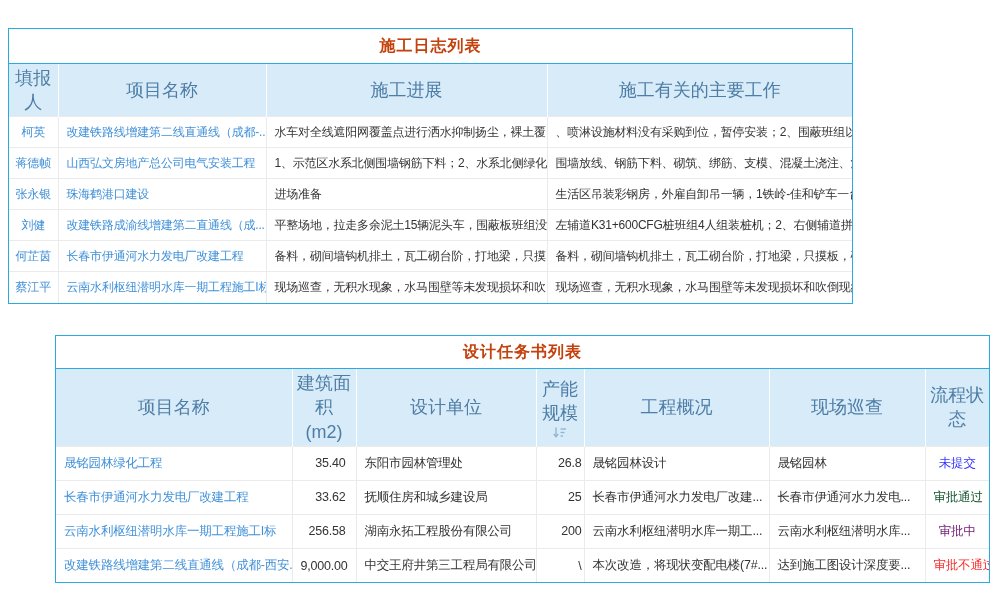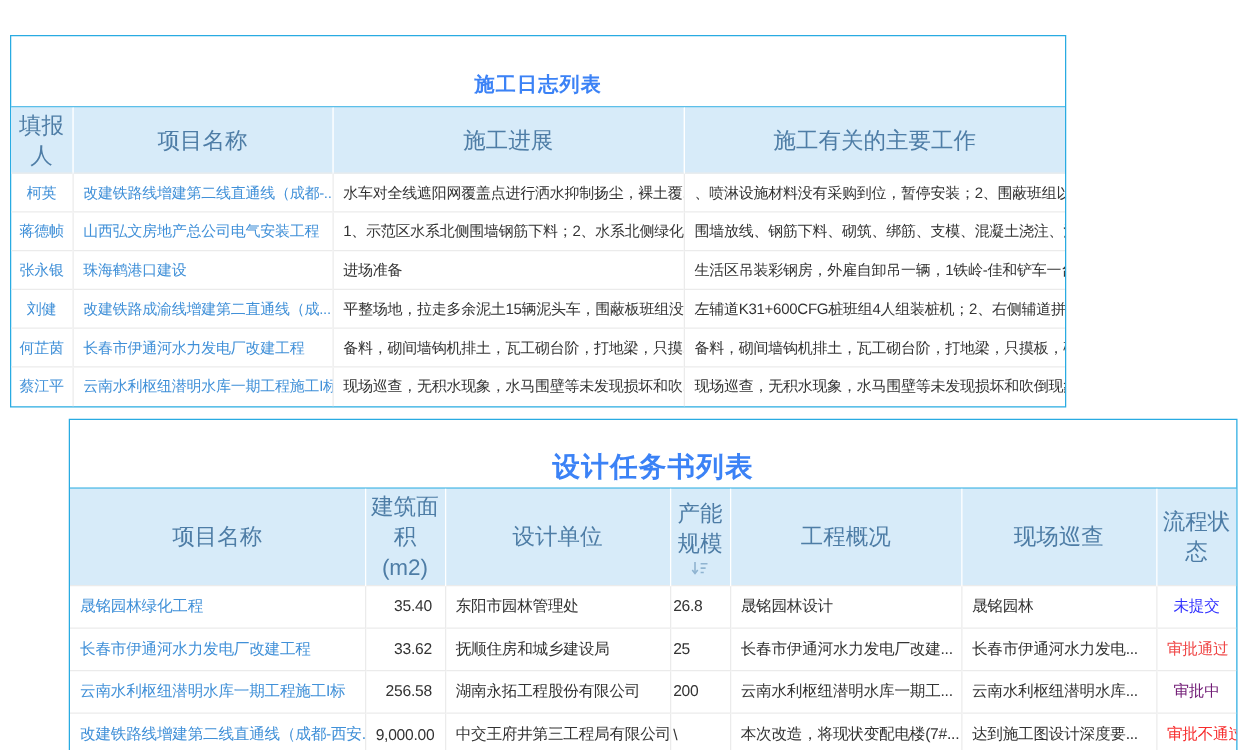--- a/index.html
+++ b/index.html
@@ -1,46 +1,46 @@
 <!DOCTYPE html>
 <html><head>
 <meta charset="utf-8">
 <style>
   html,body{margin:0;padding:0;background:#fff;}
   body{font-family:"Liberation Sans","DejaVu Sans",sans-serif;}
   .canvas{position:relative;width:1000px;height:600px;background:#ffffff;overflow:hidden;}
 
   .panel{position:absolute;background:#fff;border:1px solid #29abe2;}
   .panel-title{display:flex;align-items:center;justify-content:center;
-    font-weight:bold;color:#3b82f6;border-bottom:1px solid #29abe2;letter-spacing:1px;margin-top:22px;}
+    font-weight:bold;color:#c2410c;border-bottom:1px solid #29abe2;letter-spacing:1px;}
 
   #log-panel{left:8px;top:28px;width:843px;}
   #log-panel .panel-title{height:34px;font-size:16px;}
   #task-panel{left:55px;top:335px;width:933px;}
-  #task-panel .panel-title{height:32px;font-size:22px;}
+  #task-panel .panel-title{height:32px;font-size:16px;}
 
   table{width:100%;border-collapse:collapse;table-layout:fixed;}
   th{background:#d7ebf9;color:#4e7da6;font-weight:normal;font-size:18px;
      text-align:center;vertical-align:middle;border-right:1px solid #ffffff;
      padding:2px 2px;box-sizing:border-box;}
   th:last-child{border-right:none;}
   #log-panel th{height:40px;}
   #task-panel th{height:63px;}
 
   td{font-size:12px;color:#333333;border-top:1px solid #ebebeb;border-right:1px solid #ebebeb;
      white-space:nowrap;overflow:hidden;vertical-align:middle;
      padding:0 4px 0 8px;box-sizing:border-box;letter-spacing:-0.2px;margin-left:28px;}
   td:last-child{border-right:none;}
   #log-panel td{height:31px;}
   #task-panel td{height:34px;font-size:12.5px;}
 
   .c-rep{color:#4090d8;text-align:center;padding:0 2px;}
   .c-proj{color:#4090d8;}
   .c-num{text-align:right;padding-right:10px;}
-  .c-cap{text-align:left;padding:0 2px;}
+  .c-cap{text-align:right;padding:0 2px;}
   .c-status{text-align:center;padding:0 8px;}
   .pre{white-space:pre-line;line-height:1.35;}
   .sort-icon{display:block;margin:1px auto 0;}
 </style>
 </head>
 <body>
 
 <div class="canvas">
 
   <div class="panel" id="log-panel">
@@ -159,21 +159,21 @@
             <td class="c-text">晟铭园林</td>
             <td class="c-status" style="color: rgb(51, 51, 255);">未提交</td>
           </tr>
           <tr>
             <td class="c-proj">长春市伊通河水力发电厂改建工程</td>
             <td class="c-num">33.62</td>
             <td class="c-text">抚顺住房和城乡建设局</td>
             <td class="c-cap">25</td>
             <td class="c-text">长春市伊通河水力发电厂改建...</td>
             <td class="c-text">长春市伊通河水力发电...</td>
-            <td class="c-status" style="color: #ef4444;">审批通过</td>
+            <td class="c-status" style="color: #14532d;">审批通过</td>
           </tr>
           <tr>
             <td class="c-proj">云南水利枢纽潜明水库一期工程施工I标</td>
             <td class="c-num">256.58</td>
             <td class="c-text">湖南永拓工程股份有限公司</td>
             <td class="c-cap">200</td>
             <td class="c-text">云南水利枢纽潜明水库一期工...</td>
             <td class="c-text">云南水利枢纽潜明水库...</td>
             <td class="c-status" style="color: #701a75;">审批中</td>
           </tr>

